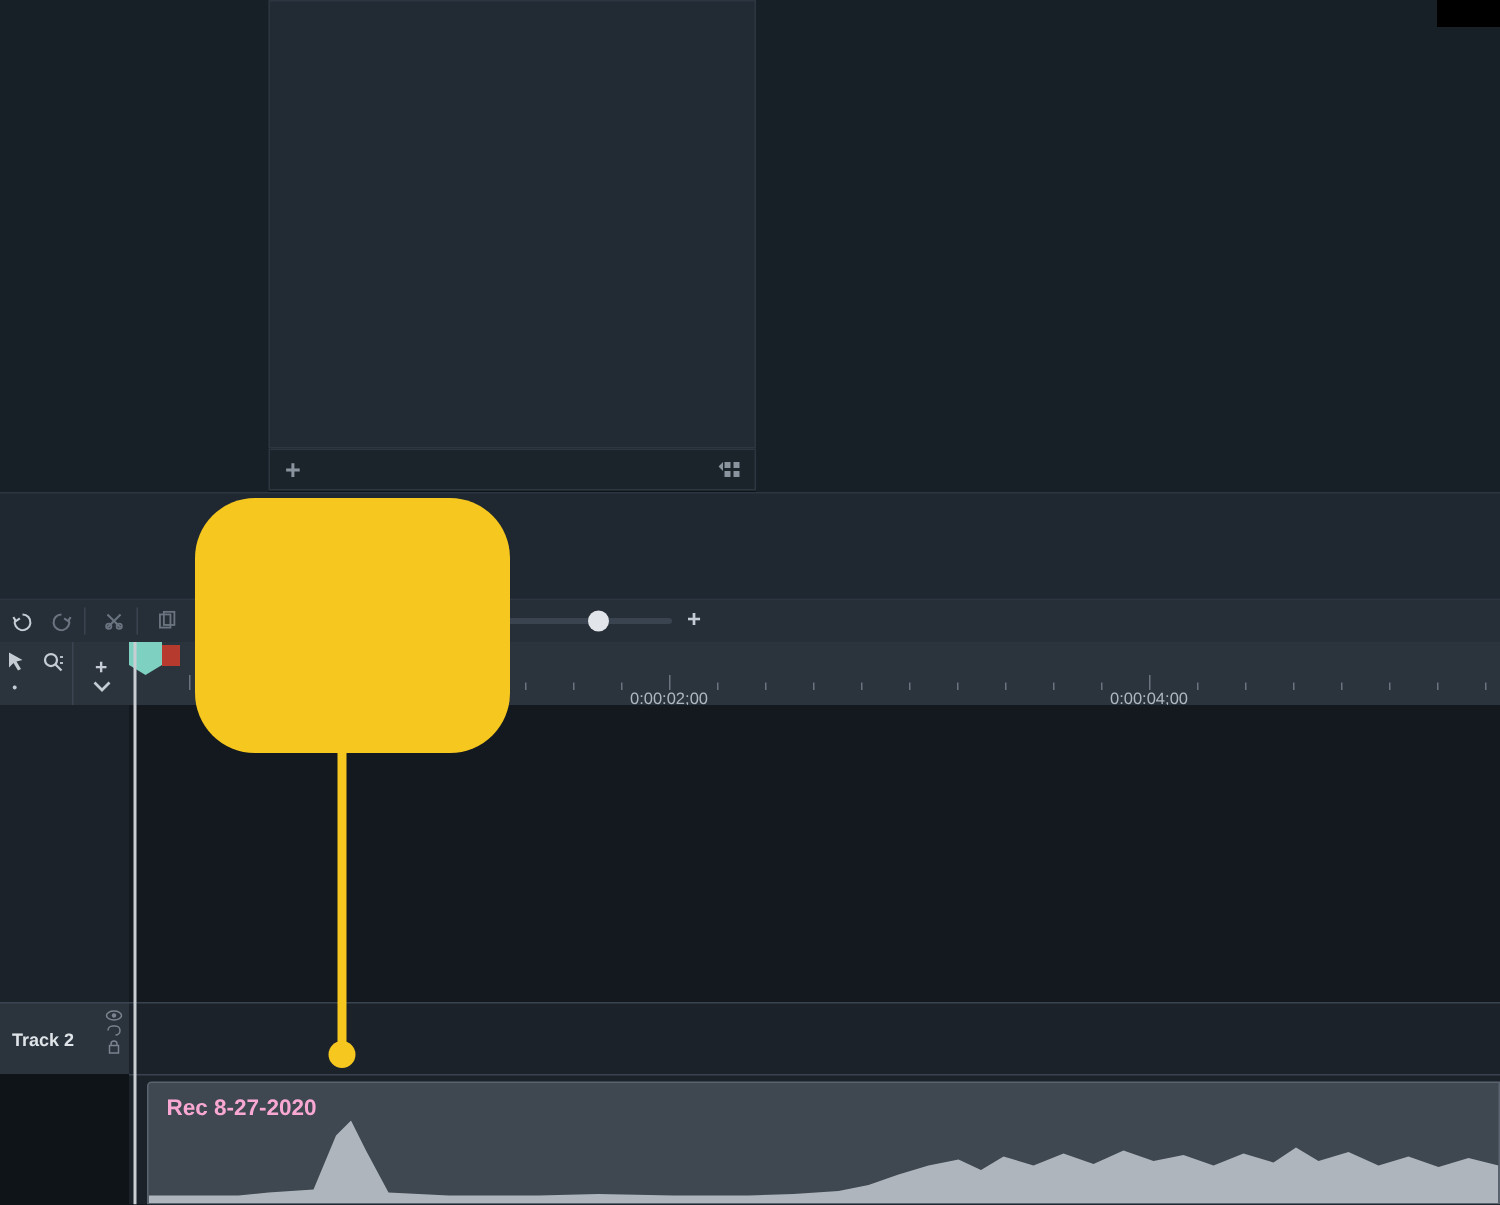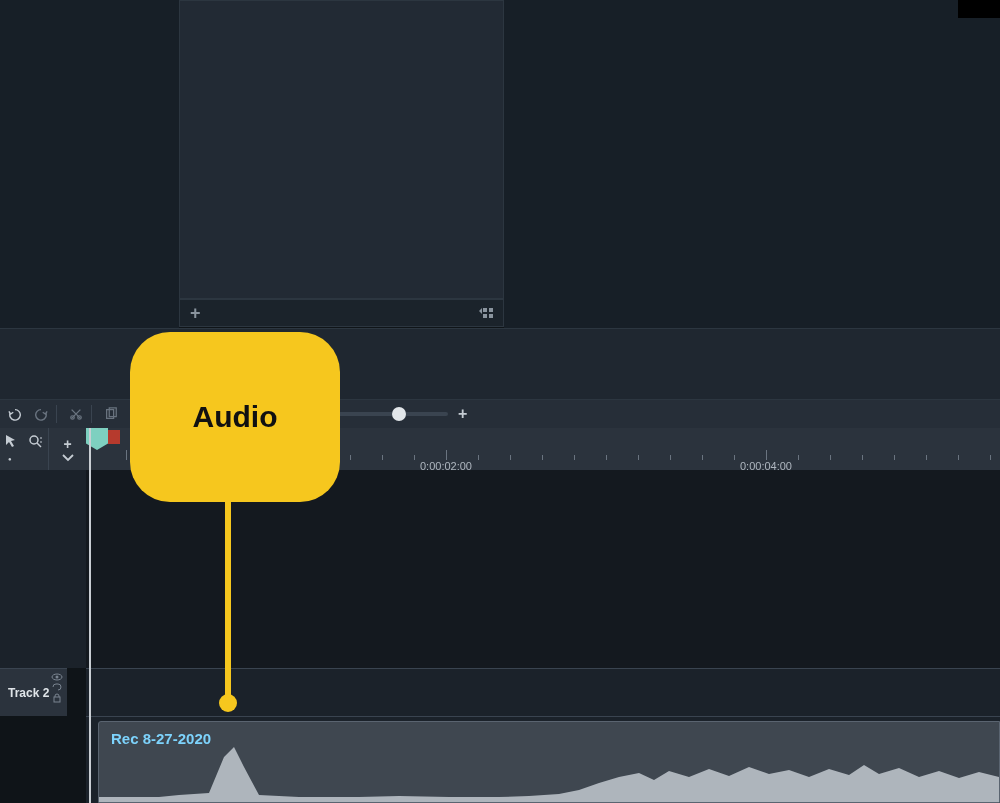--- a/index.html
+++ b/index.html
@@ -45,32 +45,32 @@
   .tick { position:absolute; top:0; width:1px; background:#6a7480; }
   .tick.major { height:10px; }
   .tick.minor { height:5px; top:5px; }
   .tick-label { position:absolute; top:10px; color:#aeb6bf; font-size:11px; transform:translateX(-50%); white-space:nowrap; }
 
   
   .canvas-gap { position:absolute; left:0; top:470px; width:86px; height:198px; background:#1b222a; }
   .canvas-area { position:absolute; left:86px; top:470px; right:0; height:198px; background:#14191f; }
 
   
-  .track-head { position:absolute; left:0; width:67px; height:48px; background:#2b333d; border-top:1px solid #3a4450; display:flex; align-items:center; }
+  .track-head { position:absolute; left:0; width:86px; height:48px; background:#2b333d; border-top:1px solid #3a4450; display:flex; align-items:center; }
   .track-head .label { color:#dfe4e8; font-size:12px; font-weight:bold; margin-left:8px; }
   .track-head .icons { position:absolute; right:4px; top:4px; display:flex; flex-direction:column; gap:2px; color:#7a8490; font-size:10px; align-items:center; }
   .track-lane { position:absolute; left:86px; right:0; height:48px; background:#1b222a; border-top:1px solid #3a4450; }
 
   .t2 { top:668px; }
   .t1 { top:716px; }
   .t1.track-head { height:56px; }
 
   
   .clip { position:absolute; left:12px; top:4px; right:0; bottom:0; background:#3f4750; border:1px solid #5a6470; border-radius:3px 0 0 0; overflow:hidden; }
-  .clip-label { position:absolute; left:12px; top:8px; color:#7dd3fc; font-size:15px; font-weight:bold; }
+  .clip-label { position:absolute; left:12px; top:8px; color:#f9a8d4; font-size:15px; font-weight:bold; }
   .wave { position:absolute; left:0; right:0; bottom:0; height:55px; }
 
   
   .callout { position:absolute; left:130px; top:332px; width:210px; height:170px; background:#f6c71e; border-radius:40px; display:flex; flex-direction:column; align-items:center; justify-content:center; z-index:50; }
   .callout span { color:#111; font-size:30px; font-weight:700; line-height:1.4; }
   .callout-tail { position:absolute; left:225px; top:500px; width:6px; height:200px; background:#f6c71e; z-index:49; }
   .callout-dot { position:absolute; left:219px; top:694px; width:18px; height:18px; background:#f6c71e; border-radius:50%; z-index:49; }
 
   svg { display:block; }
 </style>
@@ -235,18 +235,17 @@
   <div class="track-lane t1" style="height:87px;">
     <div class="clip">
       <span class="clip-label">Rec 8-27-2020</span>
       <svg class="wave" viewBox="0 0 900 55" preserveAspectRatio="none">
         <path fill="#aeb5bc" d="M0,55 L0,50 60,50 80,48 110,46 125,10 135,0 145,20 160,48 200,50 260,50 300,49 350,50 400,50 430,49 460,47 480,43 500,36 520,30 540,26 555,33 570,24 590,30 610,22 630,29 650,20 670,27 690,23 710,30 730,22 750,28 765,18 780,27 800,21 820,30 840,24 860,31 880,25 900,30 L900,55 Z"></path>
       </svg>
     </div>
   </div>
 
   <div class="callout">
-    <span>Audio</span>
   </div>
   <div class="callout-tail"></div>
   <div class="callout-dot"></div>
 
 </div>
 
 </body></html>

